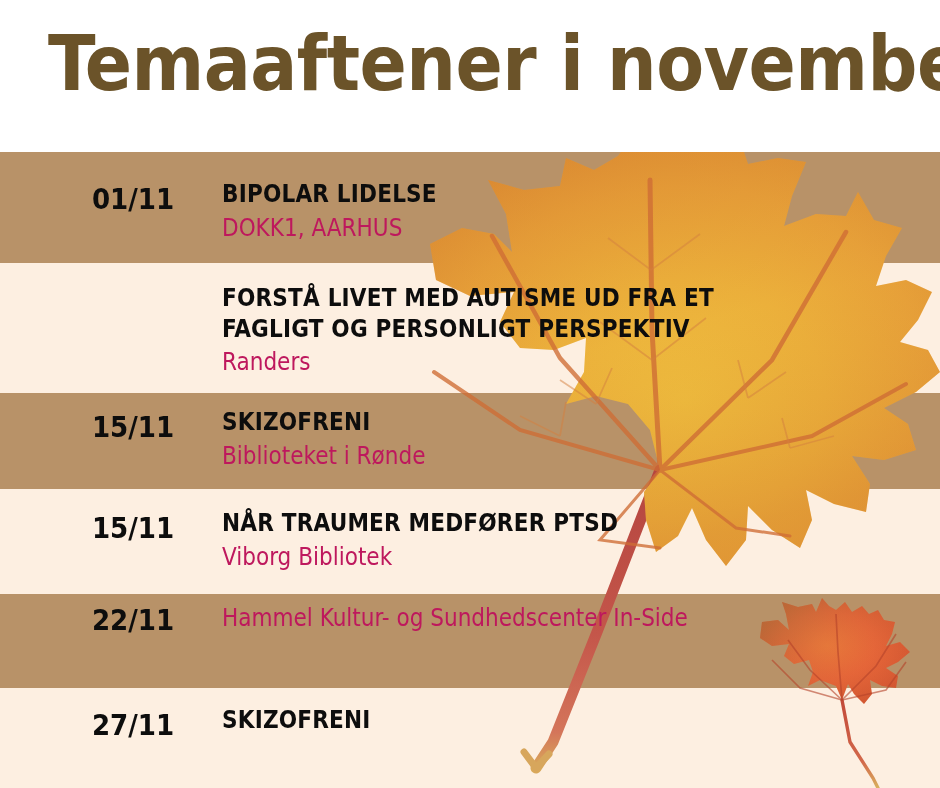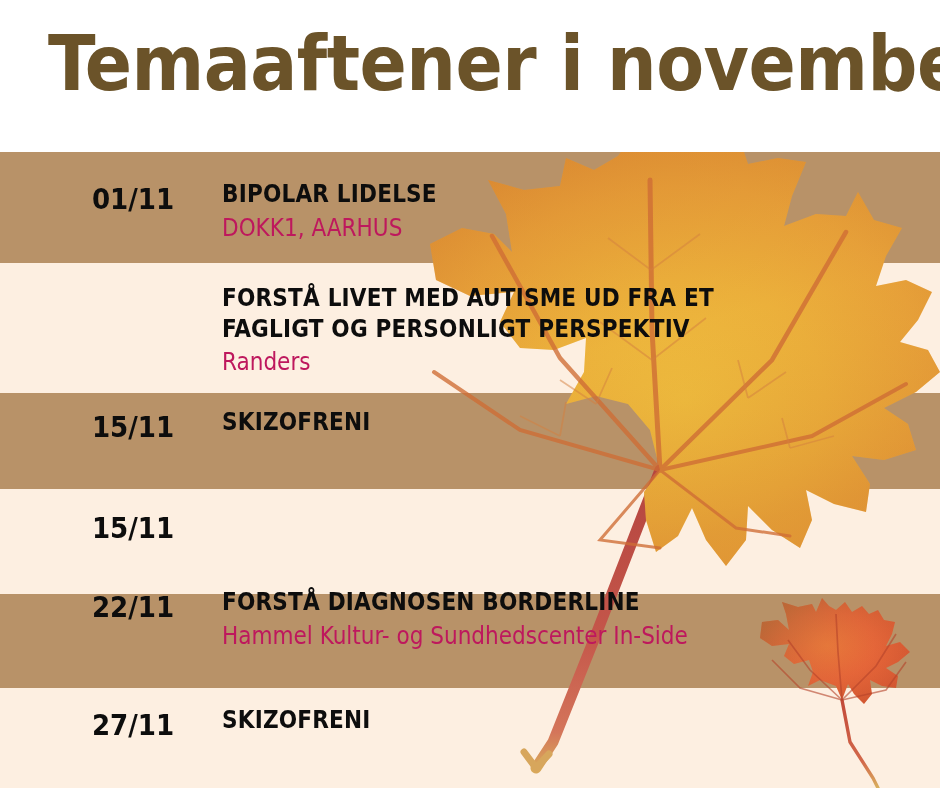--- a/index.html
+++ b/index.html
@@ -258,29 +258,33 @@
         <div class="row-body" style="top: 20px;">
           <div class="row-title">FORSTÅ LIVET MED AUTISME UD FRA ET
 FAGLIGT OG PERSONLIGT PERSPEKTIV</div>
           <div class="row-location">Randers</div>
         </div>
       </div>
       <div class="row" style="top: 393px; height: 96px;">
         <div class="row-date" style="top: 17px;">15/11</div>
         <div class="row-body" style="top: 14px;">
           <div class="row-title">SKIZOFRENI</div>
+          <div class="row-location">Biblioteket i Rønde</div>
         </div>
       </div>
       <div class="row" style="top: 489px; height: 105px;">
         <div class="row-date" style="top: 22px;">15/11</div>
-      </div>
-      <div class="row" style="top: 571px; height: 94px;">
+        <div class="row-body" style="top: 19px;">
+          <div class="row-title">NÅR TRAUMER MEDFØRER PTSD</div>
+          <div class="row-location">Viborg Bibliotek</div>
+        </div>
+      </div>
+      <div class="row" style="top: 584px; height: 94px;">
         <div class="row-date" style="top: 19px;">22/11</div>
         <div class="row-body" style="top: 16px;">
-          <div class="row-title">FORSTÅ DIAGNOSEN BORDERLINE</div>
           <div class="row-location">Hammel Kultur- og Sundhedscenter In-Side</div>
         </div>
       </div>
       <div class="row" style="top: 688px; height: 100px;">
         <div class="row-date" style="top: 20px;">27/11</div>
         <div class="row-body" style="top: 17px;">
           <div class="row-title">SKIZOFRENI</div>
         </div>
       </div>
     </div>

